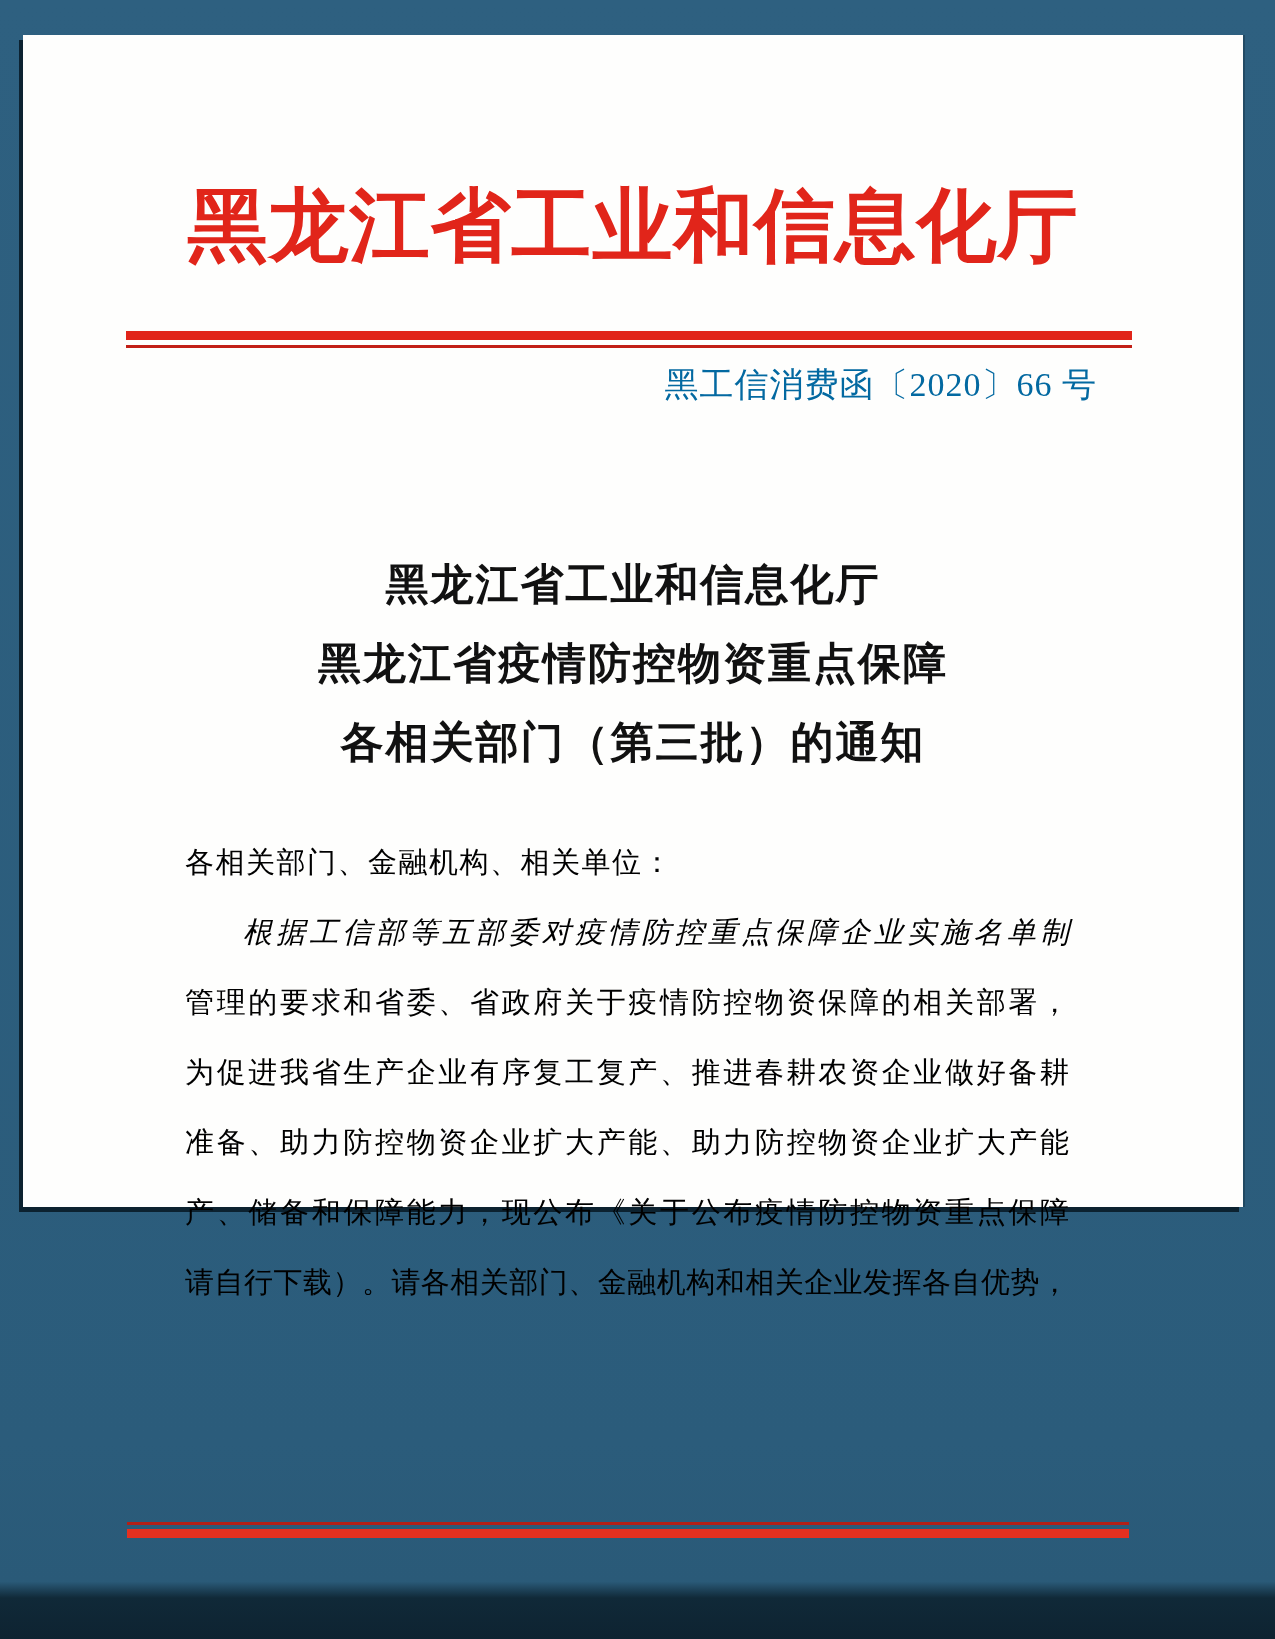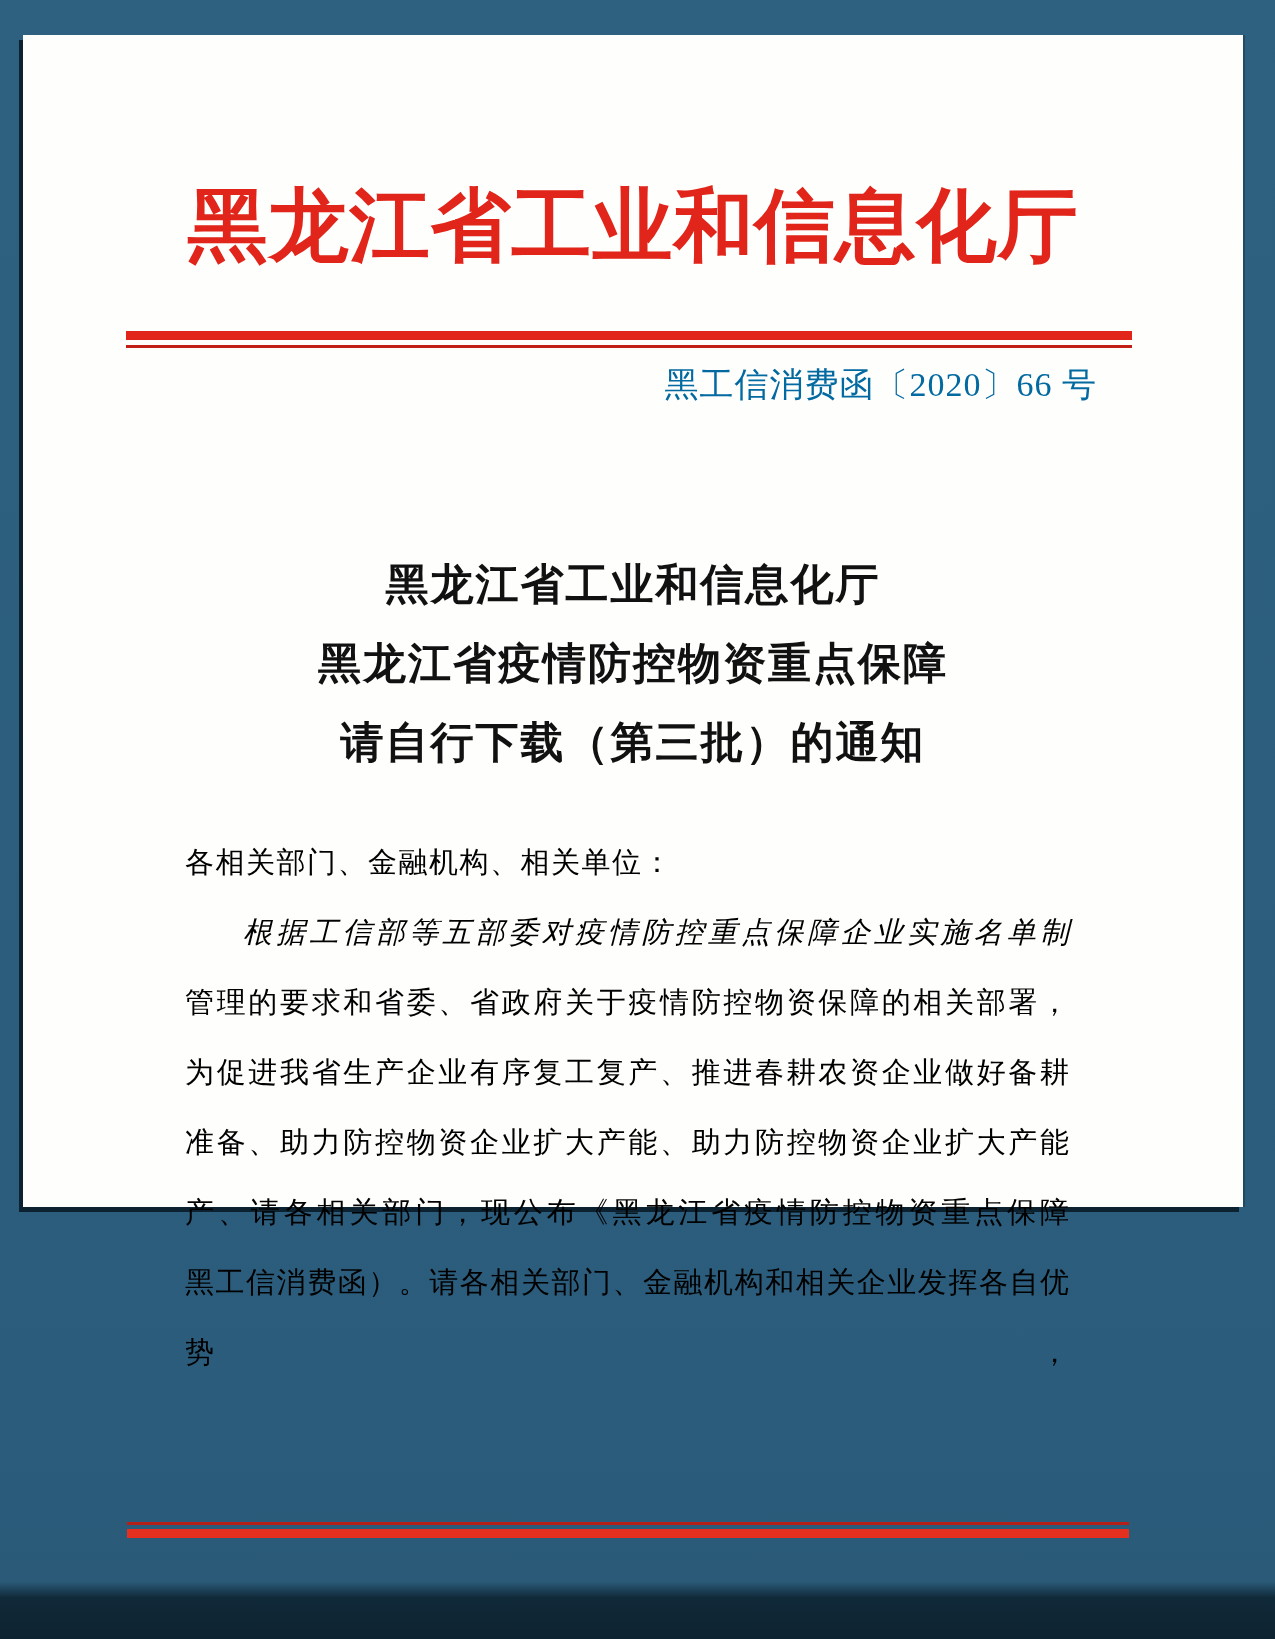--- a/index.html
+++ b/index.html
@@ -111,32 +111,32 @@
     <div class="rule-top">
       <div class="thick"></div>
       <div class="thin"></div>
     </div>
 
     <div class="doc-number">黑工信消费函〔2020〕66 号</div>
 
     <div class="doc-title">
       <div class="t-line">黑龙江省工业和信息化厅</div>
       <div class="t-line">黑龙江省疫情防控物资重点保障</div>
-      <div class="t-line">请自行下载（第三批）的通知</div>
+      <div class="t-line">各相关部门（第三批）的通知</div>
     </div>
 
     <div class="body-block">
       <div class="salutation">各相关部门、金融机构、相关单位：</div>
       <div>
         <div class="para-line first">根据工信部等五部委对疫情防控重点保障企业实施名单制</div>
         <div class="para-line">管理的要求和省委、省政府关于疫情防控物资保障的相关部署，</div>
         <div class="para-line">为促进我省生产企业有序复工复产、推进春耕农资企业做好备耕</div>
         <div class="para-line">准备、助力防控物资企业扩大产能、助力防控物资企业扩大产能</div>
-        <div class="para-line">产、请各相关部门，现公布《黑龙江省疫情防控物资重点保障</div>
-        <div class="para-line">黑工信消费函）。请各相关部门、金融机构和相关企业发挥各自优势，</div>
+        <div class="para-line">产、储备和保障能力，现公布《关于公布疫情防控物资重点保障</div>
+        <div class="para-line">请自行下载）。请各相关部门、金融机构和相关企业发挥各自优势，</div>
       </div>
     </div>
 
     <div class="rule-bottom">
       <div class="thin"></div>
       <div class="thick"></div>
     </div>
 
   </div>
 </div>

